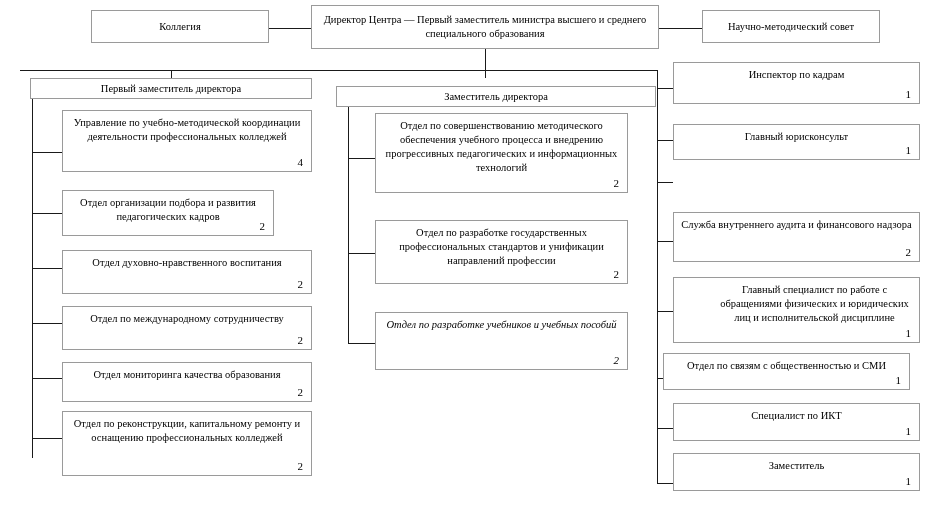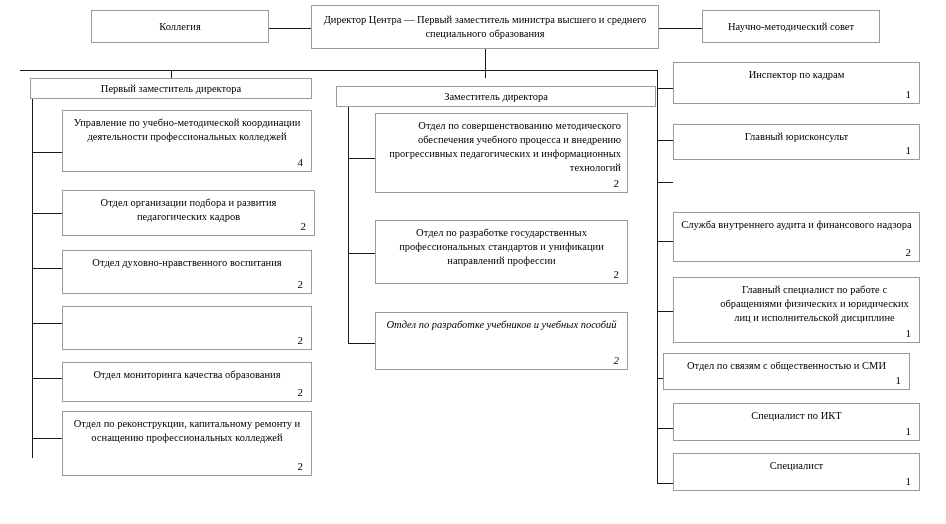--- a/index.html
+++ b/index.html
@@ -101,45 +101,46 @@
 
   <div class="box middled" style="left:336px;top:78px;width:320px;height:21px;margin-top:8px;">
     <span class="label">Заместитель директора</span>
   </div>
 
   <div class="box topline" style="left:62px;top:110px;width:250px;height:62px;">
     <span class="label">Управление по учебно-методической координации деятельности профессиональных колледжей</span>
     <span class="count">4</span>
   </div>
 
-  <div class="box topline" style="left:62px;top:190px;width:253px;height:46px;">
+  <div class="box topline" style="left:62px;top:190px;width:212px;height:46px;">
     <span class="label">Отдел организации подбора и развития педагогических кадров</span>
     <span class="count">2</span>
   </div>
 
   <div class="box topline" style="left:62px;top:250px;width:250px;height:44px;">
     <span class="label">Отдел духовно-нравственного воспитания</span>
     <span class="count">2</span>
   </div>
 
   <div class="box topline" style="left:62px;top:306px;width:250px;height:44px;">
+    <span class="label">Отдел по международному сотрудничеству</span>
     <span class="count">2</span>
   </div>
 
   <div class="box topline" style="left:62px;top:362px;width:250px;height:40px;">
     <span class="label">Отдел мониторинга качества образования</span>
     <span class="count">2</span>
   </div>
 
   <div class="box topline" style="left:62px;top:411px;width:250px;height:65px;">
     <span class="label">Отдел по реконструкции, капитальному ремонту и оснащению профессиональных колледжей</span>
     <span class="count">2</span>
   </div>
 
-  <div class="box topline" style="left:375px;top:113px;width:253px;height:80px;text-align:right;">
+  <div class="box topline" style="left:375px;top:113px;width:253px;height:80px;">
     <span class="label">Отдел по совершенствованию методического обеспечения учебного процесса и внедрению прогрессивных педагогических и информационных технологий</span>
     <span class="count">2</span>
   </div>
 
   <div class="box topline" style="left:375px;top:220px;width:253px;height:64px;">
     <span class="label">Отдел по разработке государственных профессиональных стандартов и унификации направлений профессии</span>
     <span class="count">2</span>
   </div>
 
   <div class="box topline" style="left:375px;top:312px;width:253px;height:58px;font-style:italic;">
@@ -172,17 +173,17 @@
     <span class="label">Отдел по связям с общественностью и СМИ</span>
     <span class="count">1</span>
   </div>
 
   <div class="box topline" style="left:673px;top:403px;width:247px;height:38px;">
     <span class="label">Специалист по ИКТ</span>
     <span class="count">1</span>
   </div>
 
   <div class="box topline" style="left:673px;top:453px;width:247px;height:38px;">
-    <span class="label">Специалист</span>
+    <span class="label">Заместитель</span>
     <span class="count">1</span>
   </div>
 
 </div>
 
 </body></html>

